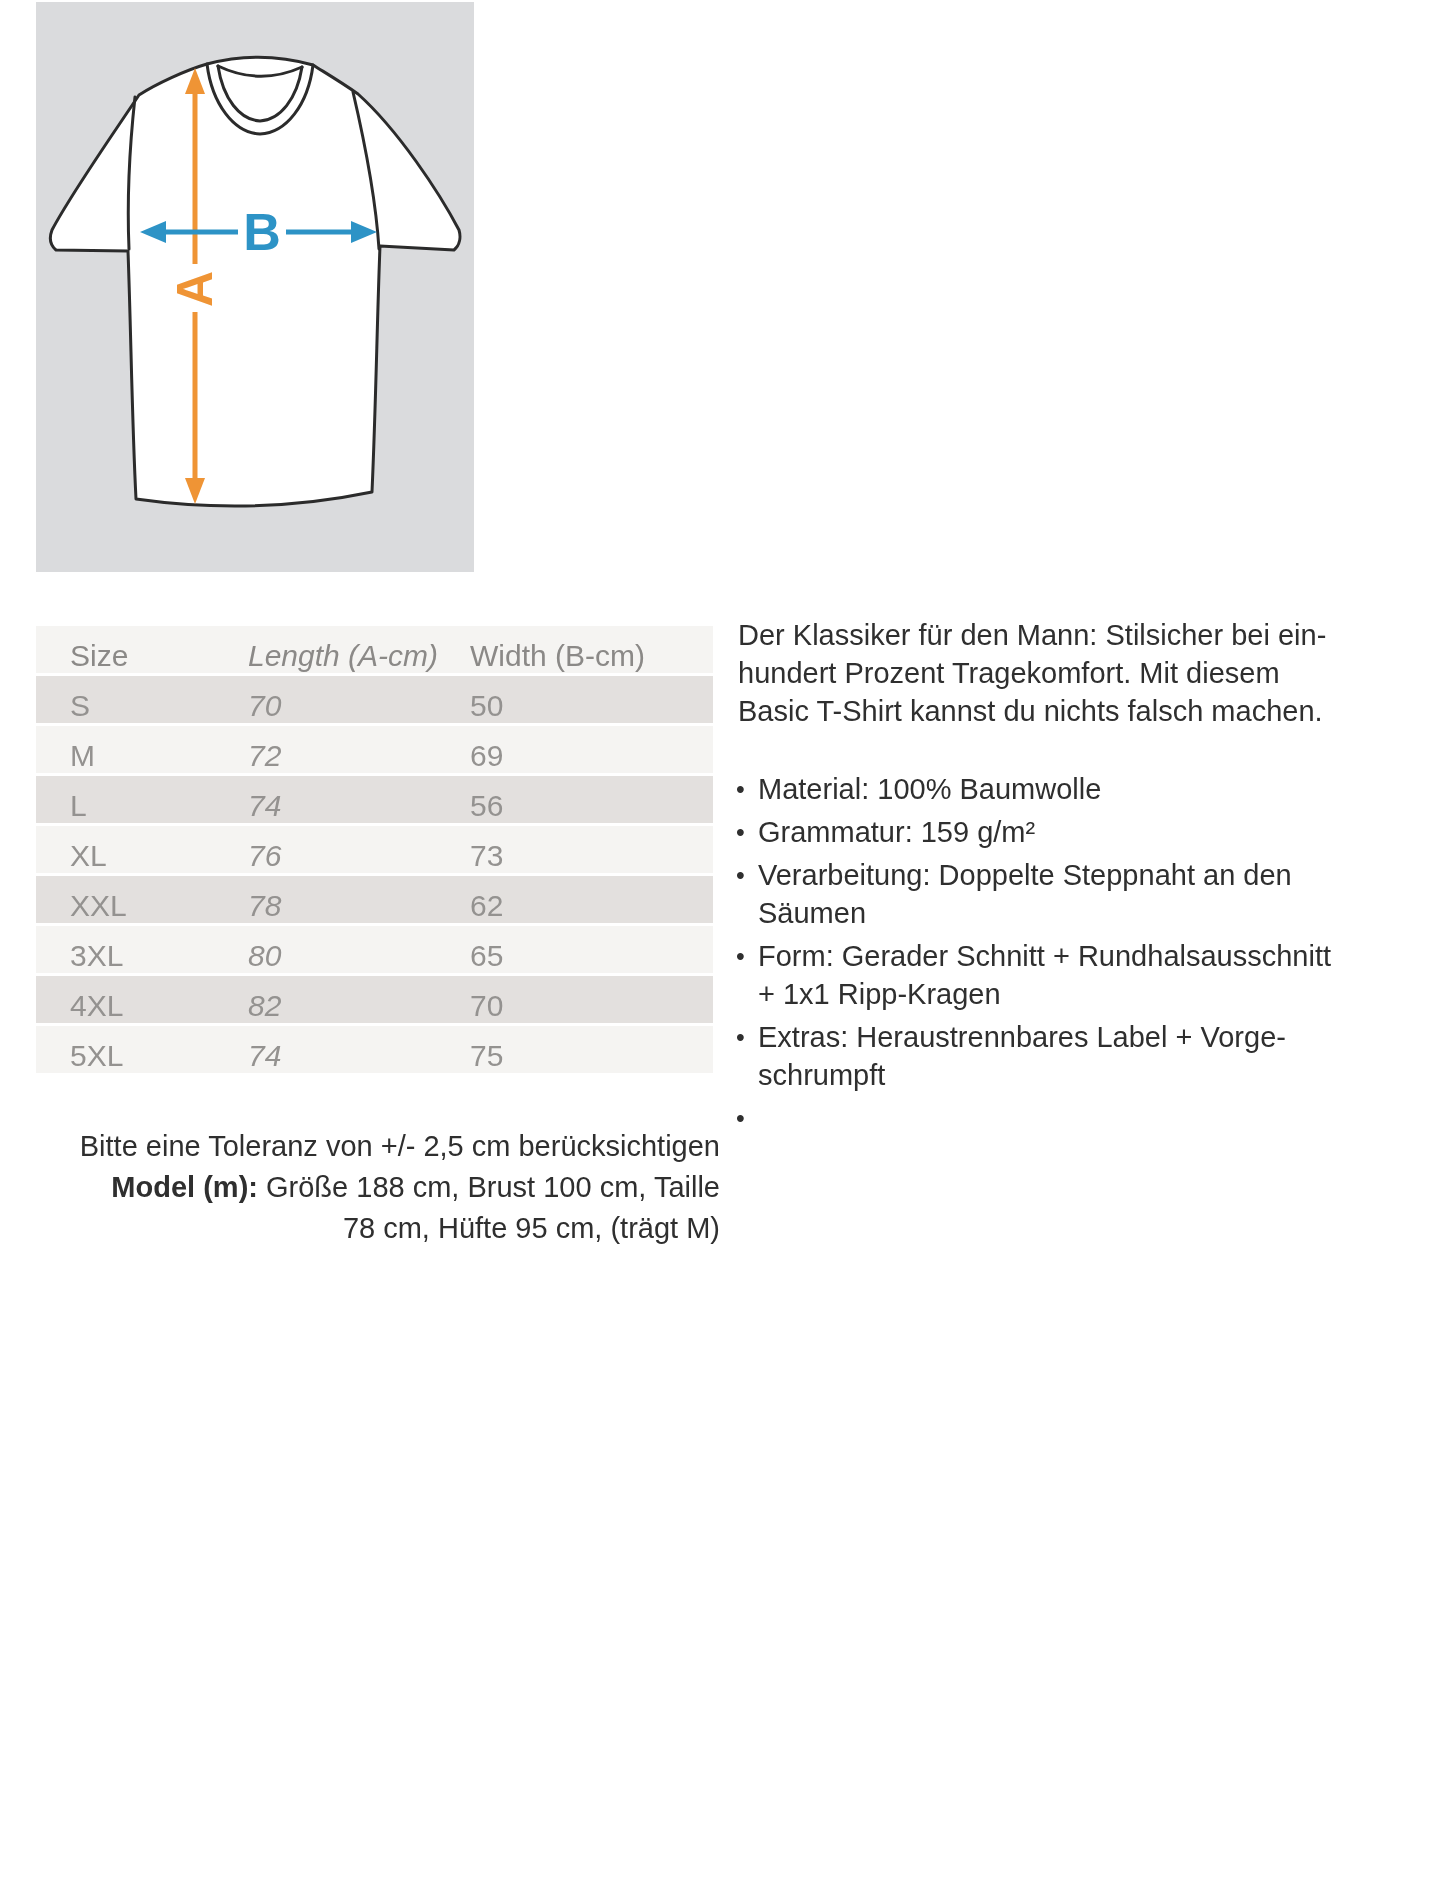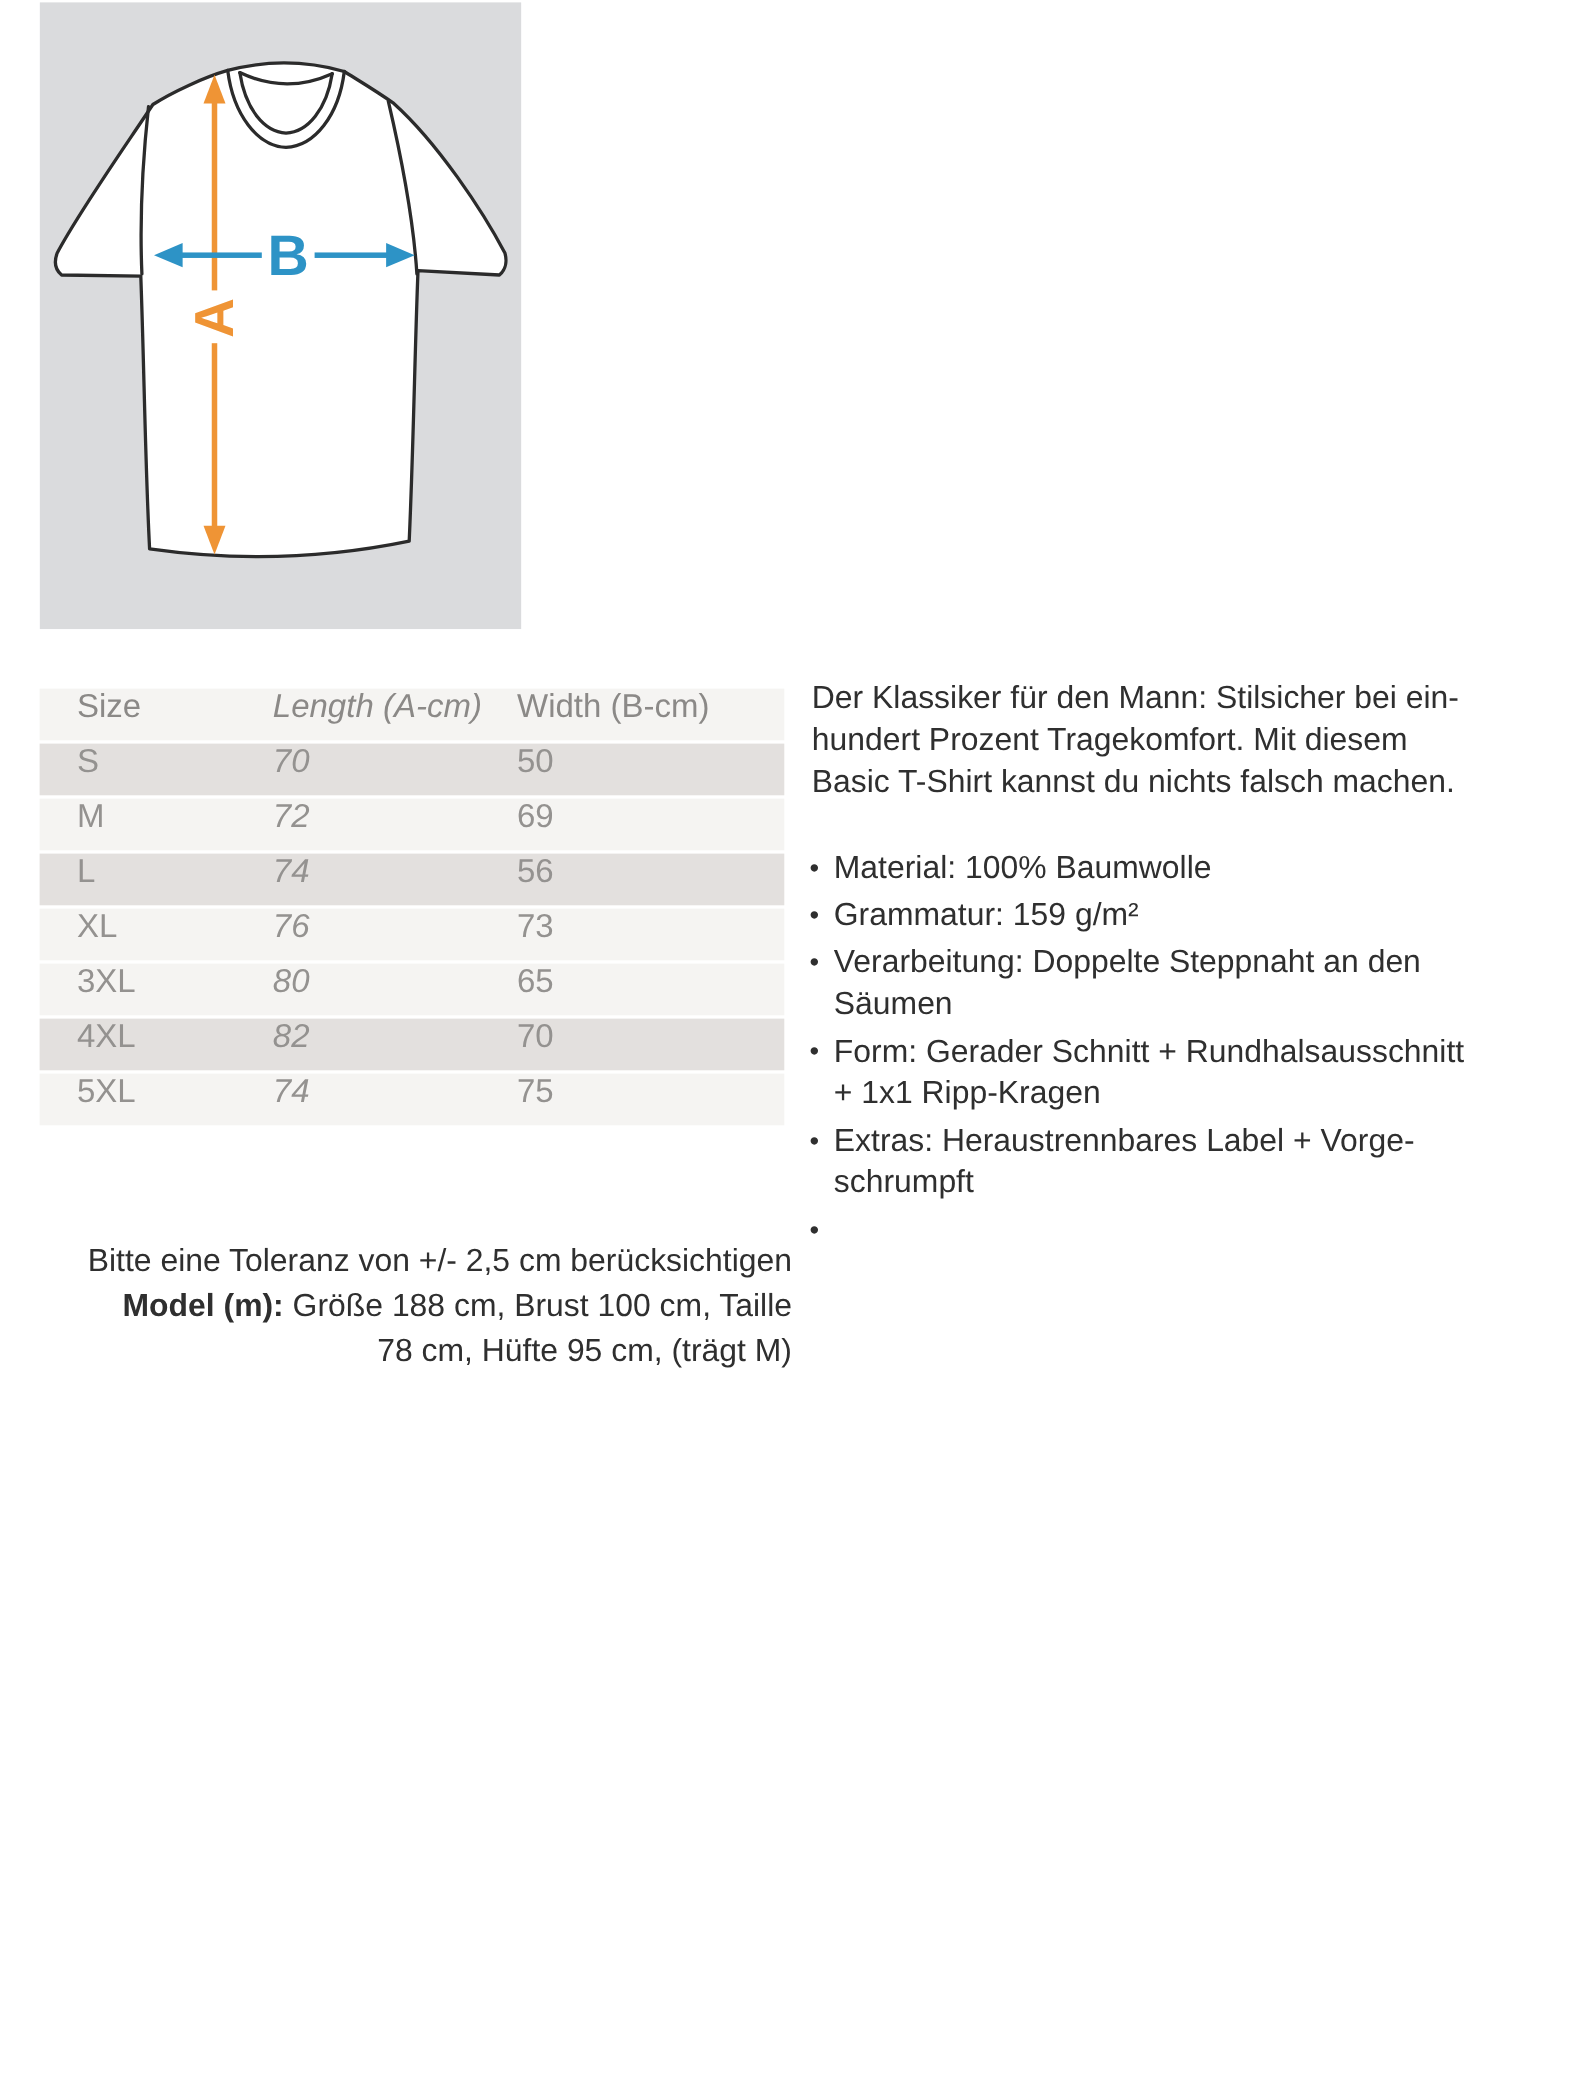--- a/index.html
+++ b/index.html
@@ -4,21 +4,21 @@
 <style>
   html,body{margin:0;padding:0;background:#ffffff;}
   body{font-family:"Liberation Sans","DejaVu Sans",sans-serif;}
   #page{position:relative;width:1445px;height:1886px;background:#ffffff;overflow:hidden;}
 
   
   #diagram{position:absolute;left:36px;top:2px;width:438px;height:570px;}
 
   
   #size-table{position:absolute;left:36px;top:626px;width:677px;font-size:30px;}
-  .trow{display:flex;align-items:flex-start;height:47px;margin-bottom:3px;}
+  .trow{display:flex;align-items:flex-end;height:47px;margin-bottom:3px;}
   .trow .c1{width:212px;padding-left:34px;box-sizing:border-box;}
   .trow .c2{width:222px;font-style:italic;}
   .trow .c3{width:243px;}
   .trow.head{background:#f5f4f2;color:#8b8987;}
   .trow.odd{background:#e3e0de;color:#949290;}
   .trow.even{background:#f5f4f2;color:#949290;}
 
   
   #description{position:absolute;left:736px;top:616px;width:680px;color:#2f2f2f;font-size:29px;line-height:38px;}
   #description .intro{white-space:pre-line;margin:0 0 0 2px;}
@@ -103,20 +103,25 @@
     <div class="trow odd">
       <div class="c1">L</div>
       <div class="c2">74</div>
       <div class="c3">56</div>
     </div>
     <div class="trow even">
       <div class="c1">XL</div>
       <div class="c2">76</div>
       <div class="c3">73</div>
     </div>
+    <div class="trow odd">
+      <div class="c1">XXL</div>
+      <div class="c2">78</div>
+      <div class="c3">62</div>
+    </div>
     <div class="trow even">
       <div class="c1">3XL</div>
       <div class="c2">80</div>
       <div class="c3">65</div>
     </div>
     <div class="trow odd">
       <div class="c1">4XL</div>
       <div class="c2">82</div>
       <div class="c3">70</div>
     </div>

